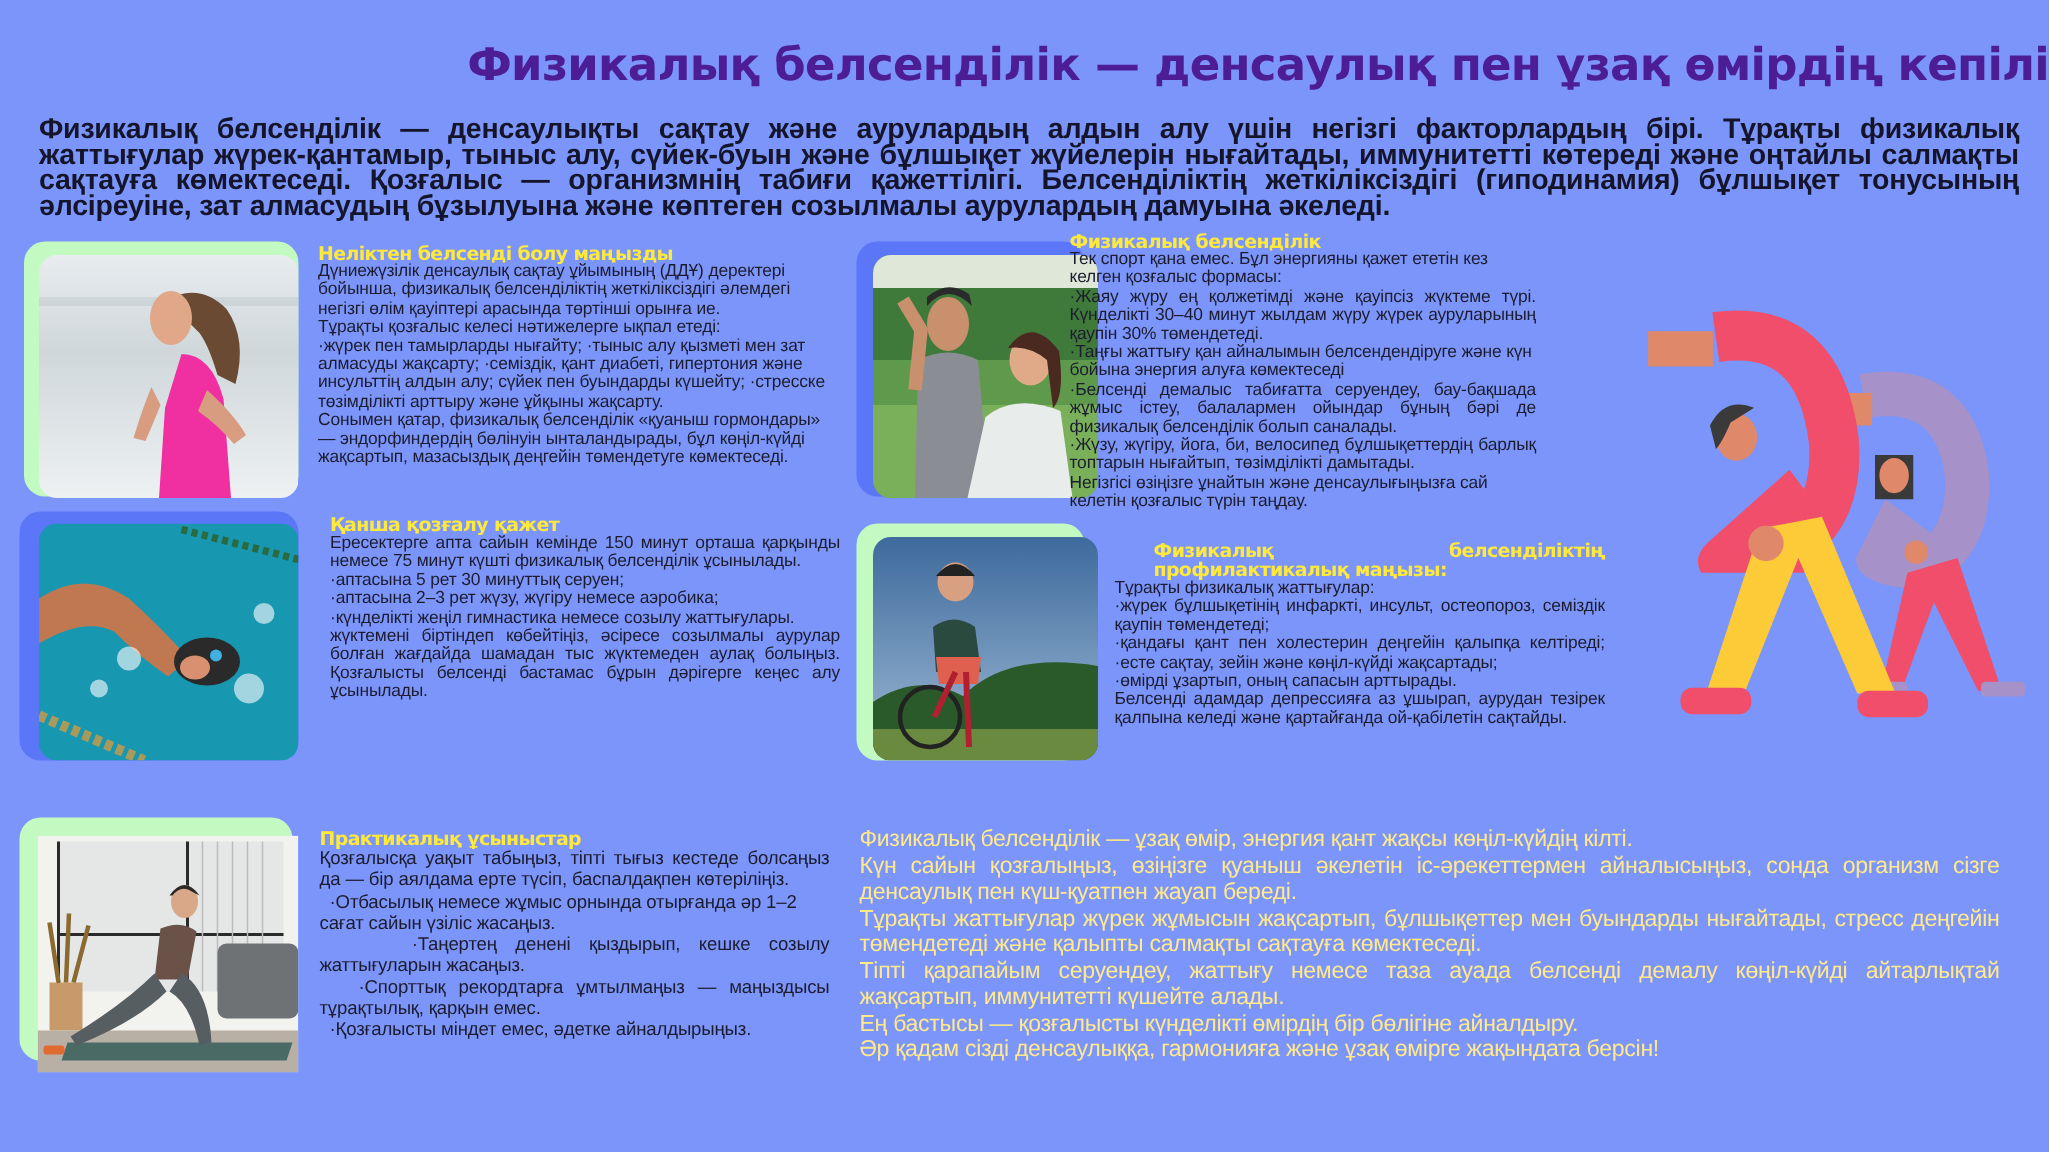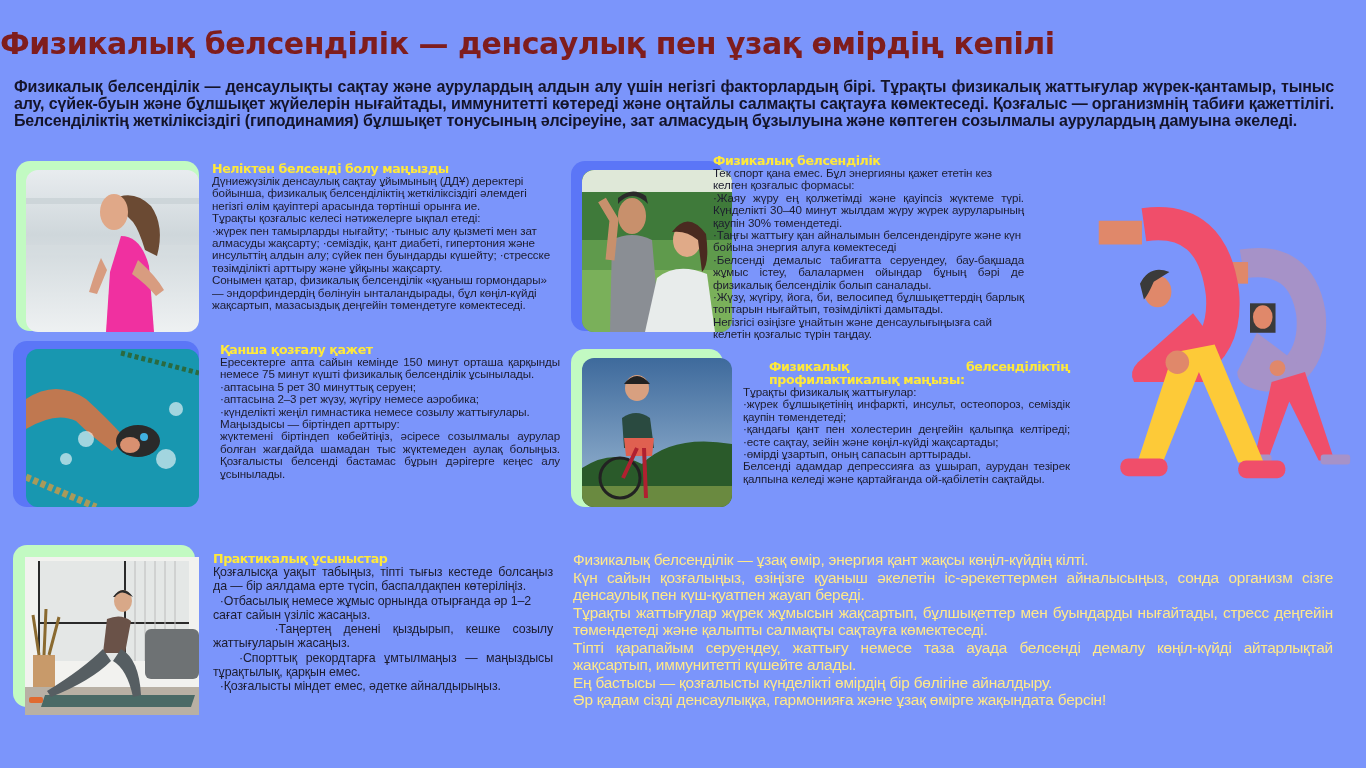--- a/index.html
+++ b/index.html
@@ -5,28 +5,28 @@
   * { box-sizing: border-box; margin: 0; padding: 0; }
   html, body { width: 1366px; height: 768px; overflow: hidden; }
   body {
     background: #7b95fb;
     font-family: "Liberation Sans", sans-serif;
     position: relative;
     color: #1c1c2a;
   }
   .title {
     position: absolute; left: 0; top: 26px; width: 1366px;
-    text-align: left; color: #7f1d1d;
+    text-align: right; color: #4c1d95;
     font-family: "DejaVu Sans", sans-serif; font-weight: bold;
     font-size: 30px; letter-spacing: -0.5px;
   }
   .intro {
-    position: absolute; left: 14px; top: 78px; width: 1320px;
+    position: absolute; left: 26px; top: 78px; width: 1320px;
     font-family: "Liberation Sans", sans-serif; font-weight: bold;
-    font-size: 16px; line-height: 17px; text-align: justify;
+    font-size: 19px; line-height: 17px; text-align: justify;
     color: #14142a; letter-spacing: -0.15px;
   }
   .frame { position: absolute; border-radius: 14px; }
   .frame.green { background: #c2fac2; }
   .frame.blue { background: #5b76f7; }
   .photo { position: absolute; border-radius: 12px; overflow: hidden; }
   .section {
     position: absolute; font-size: 11.6px; line-height: 12.4px;
     color: #1c1c2e; letter-spacing: -0.1px;
   }
@@ -96,21 +96,20 @@
         <circle cx="150" cy="60" r="7"></circle>
       </g>
   </svg>
 </div>
 <div class="section" style="left:220px;top:343px;width:340px;">
   <div class="h">Қанша қозғалу қажет</div>
   <p class="j">Ересектерге апта сайын кемінде 150 минут орташа қарқынды немесе 75 минут күшті физикалық белсенділік ұсынылады.</p>
   <p> ·аптасына 5 рет 30 минуттық серуен;</p>
   <p> ·аптасына 2–3 рет жүзу, жүгіру немесе аэробика;</p>
   <p> ·күнделікті жеңіл гимнастика немесе созылу жаттығулары.</p>
-  <p>Маңыздысы — біртіндеп арттыру:</p>
   <p class="j"> жүктемені біртіндеп көбейтіңіз, әсіресе созылмалы аурулар болған жағдайда шамадан тыс жүктемеден аулақ болыңыз. Қозғалысты белсенді бастамас бұрын дәрігерге кеңес алу ұсынылады.</p>
 </div>
 
 <div class="frame blue" style="left:571px;top:161px;width:152px;height:170px;"></div>
 <div class="photo" style="left:582px;top:170px;width:150px;height:162px;">
   <svg width="150" height="162" viewBox="0 0 150 162">
     <rect width="150" height="162" fill="#5f9a4c"></rect>
     <rect width="150" height="70" fill="#3f7a3a"></rect>
     <rect width="150" height="22" fill="#dfe8d8"></rect>
     <rect y="100" width="150" height="62" fill="#7ab05a"></rect>

